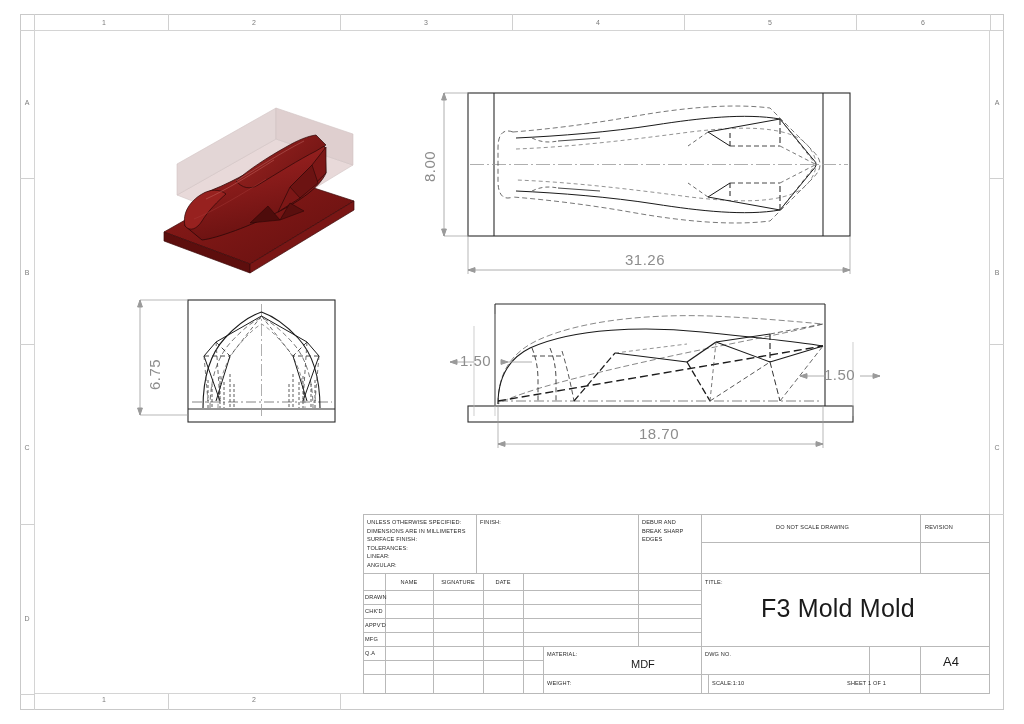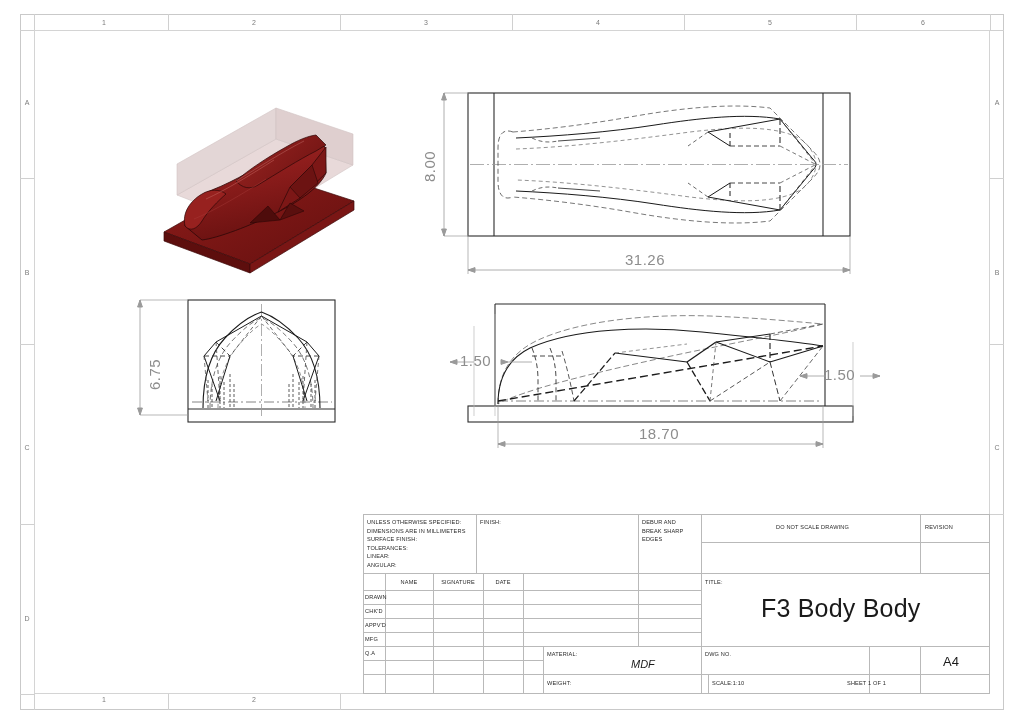--- a/index.html
+++ b/index.html
@@ -395,24 +395,24 @@
     <div class="tb-txt c" style="left:70px;top:64px;width:50px;">SIGNATURE</div>
     <div class="tb-txt c" style="left:120px;top:64px;width:40px;">DATE</div>
 
     <div class="tb-txt" style="left:2px;top:79px;">DRAWN</div>
     <div class="tb-txt" style="left:2px;top:93px;">CHK'D</div>
     <div class="tb-txt" style="left:2px;top:107px;">APPV'D</div>
     <div class="tb-txt" style="left:2px;top:121px;">MFG</div>
     <div class="tb-txt" style="left:2px;top:135px;">Q.A</div>
 
     <div class="tb-txt" style="left:342px;top:64px;">TITLE:</div>
-    <div class="tb-big tb-title" style="left:398px;top:80px;">F3 Body Body</div>
+    <div class="tb-big tb-title" style="left:398px;top:80px;">F3 Mold Mold</div>
 
     <div class="tb-txt" style="left:184px;top:136px;">MATERIAL:</div>
-    <div class="tb-big tb-mdf" style="left:268px;top:144px;font-style:italic;">MDF</div>
+    <div class="tb-big tb-mdf" style="left:268px;top:144px;">MDF</div>
 
     <div class="tb-txt" style="left:342px;top:136px;">DWG NO.</div>
     <div class="tb-big tb-a4" style="left:580px;top:140px;">A4</div>
 
     <div class="tb-txt" style="left:184px;top:165px;">WEIGHT:</div>
     <div class="tb-txt" style="left:349px;top:165px;">SCALE:1:10</div>
     <div class="tb-txt" style="left:484px;top:165px;">SHEET 1 OF 1</div>
   </div>
 
 </div>

